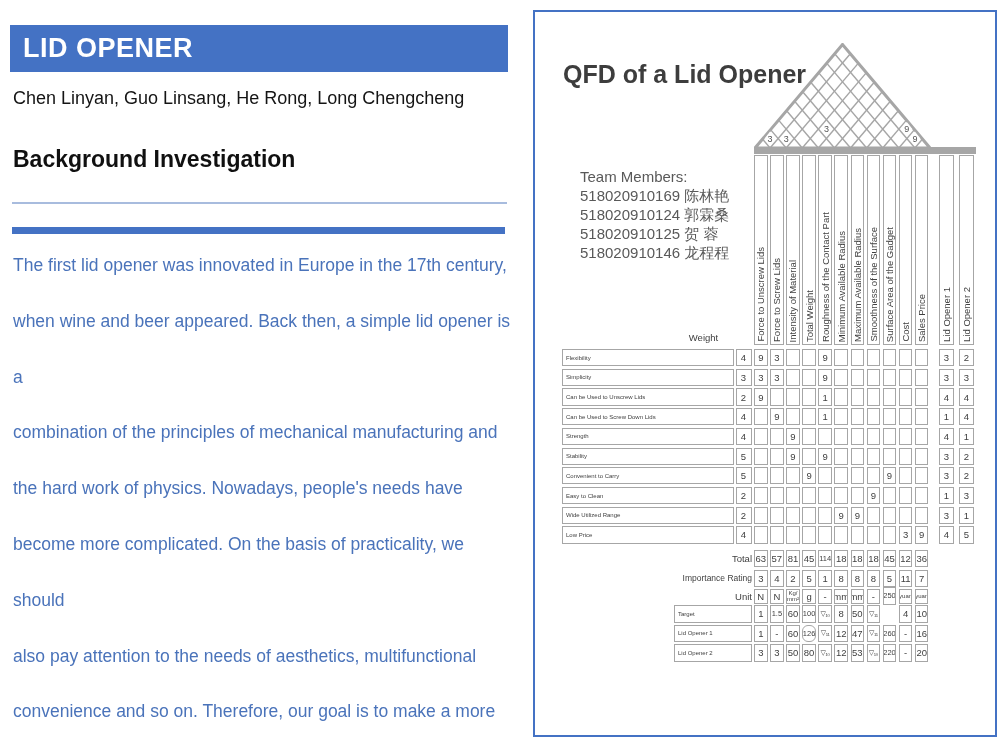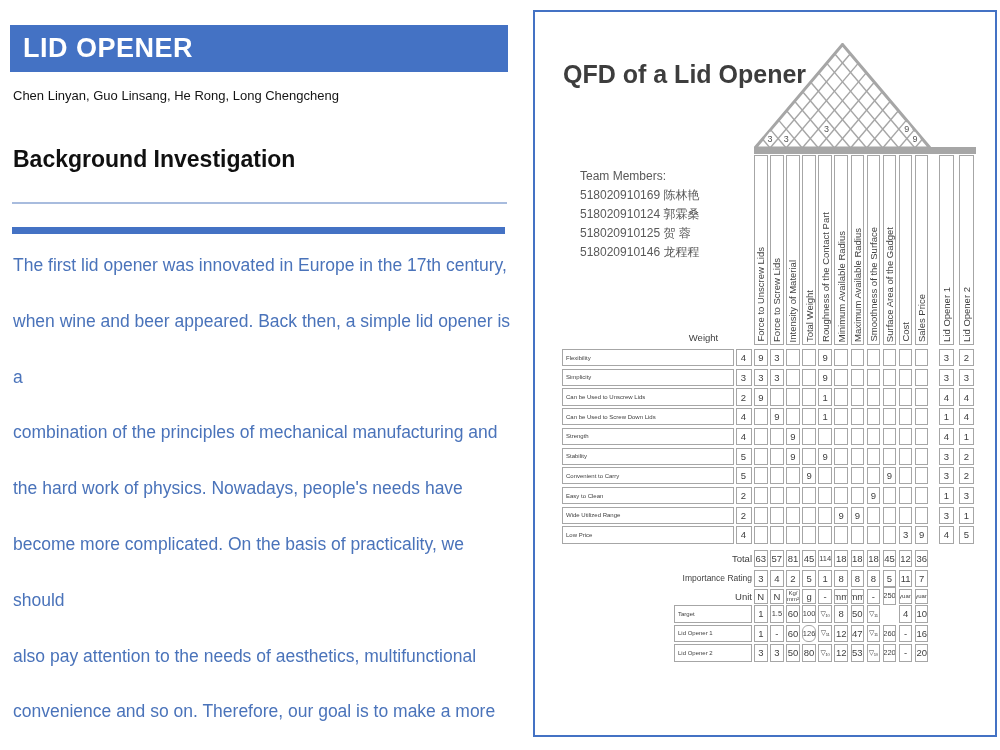--- a/index.html
+++ b/index.html
@@ -3,32 +3,32 @@
 <meta charset="utf-8">
 <style>
   * { margin:0; padding:0; box-sizing:border-box; }
   html,body { width:1000px; height:750px; background:#ffffff; font-family:"Liberation Sans", sans-serif; }
   #canvas { position:relative; width:1000px; height:750px; background:#ffffff; overflow:hidden; }
 
   
   .title-bar { position:absolute; left:10px; top:25px; width:498px; height:47px;
     background:#4472c4; color:#ffffff; font-size:27px; font-weight:bold;
     line-height:47px; padding-left:13px; letter-spacing:0.5px; }
-  .authors { position:absolute; left:13px; top:88px; width:495px; font-size:13px; color:#141414; }
+  .authors { position:absolute; left:13px; top:88px; width:495px; font-size:18px; color:#141414; }
   .section-heading { position:absolute; left:13px; top:146px; font-size:23px; font-weight:bold; color:#101010; }
   .thin-rule { position:absolute; left:12px; top:202px; width:495px; height:2px; background:#a8bcde; }
   .thick-rule { position:absolute; left:12px; top:227px; width:493px; height:7px; background:#4472c4; }
   .body-text { position:absolute; left:13px; top:238px; width:500px; font-size:17.5px;
     line-height:55.8px; color:#4a73ba; white-space:pre-line; }
 
   
   .qfd-panel { position:absolute; left:533px; top:10px; width:464px; height:727px;
     border:2px solid #4472c4; background:#ffffff; }
   .qfd-title { position:absolute; left:28px; top:48px; font-size:25px; font-weight:bold; color:#3d3d3d; }
-  .team-block { position:absolute; left:45px; top:155px; font-size:12px; color:#595959; line-height:19px; }
+  .team-block { position:absolute; left:45px; top:155px; font-size:15px; color:#595959; line-height:19px; }
 
   
   .cell { position:absolute; background:#ffffff; border:1.6px solid #a6a6a6;
     display:flex; align-items:center; justify-content:center;
     font-size:9.5px; color:#404040; overflow:hidden; }
   .cell.sm   { font-size:7.5px; }
   .cell.tiny { font-size:6px; line-height:6px; white-space:pre-line; text-align:center; }
   .cell.tri  { font-size:7px; letter-spacing:-0.5px; }
   .rowlabel { justify-content:flex-start; padding-left:3px; font-size:10.5px; }
   .hcol { position:absolute; background:#ffffff; border:1.6px solid #a6a6a6;

